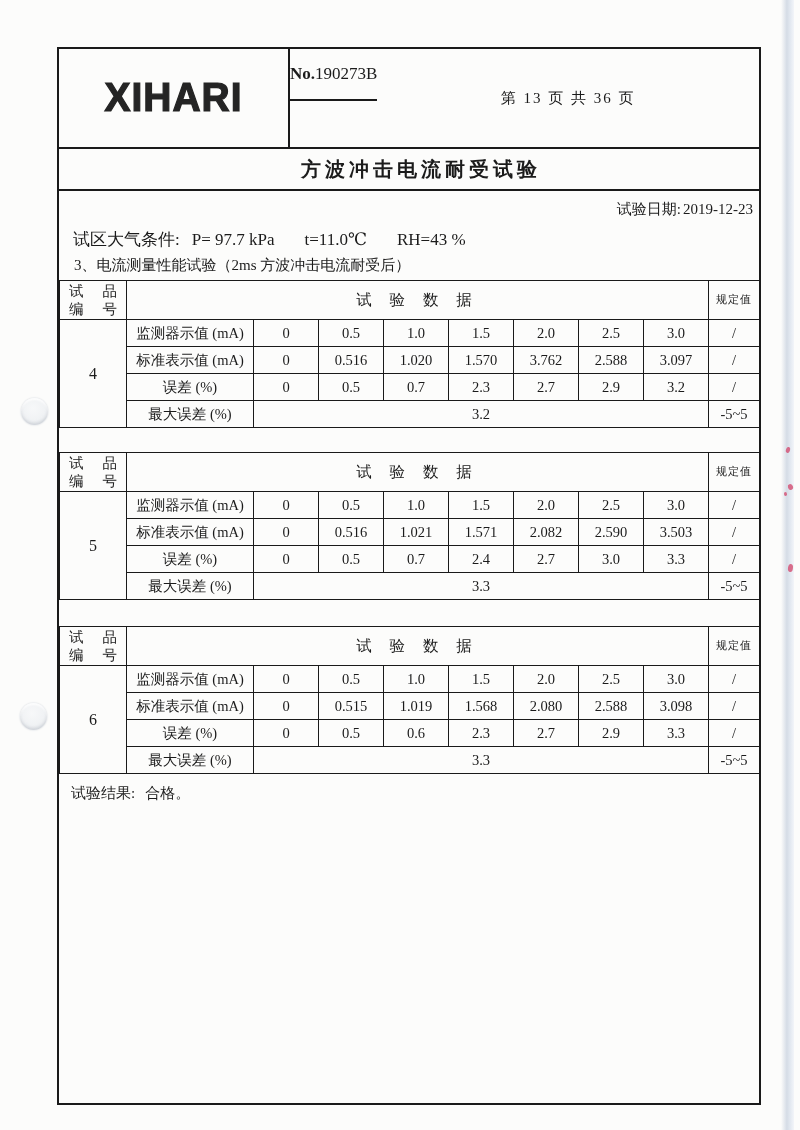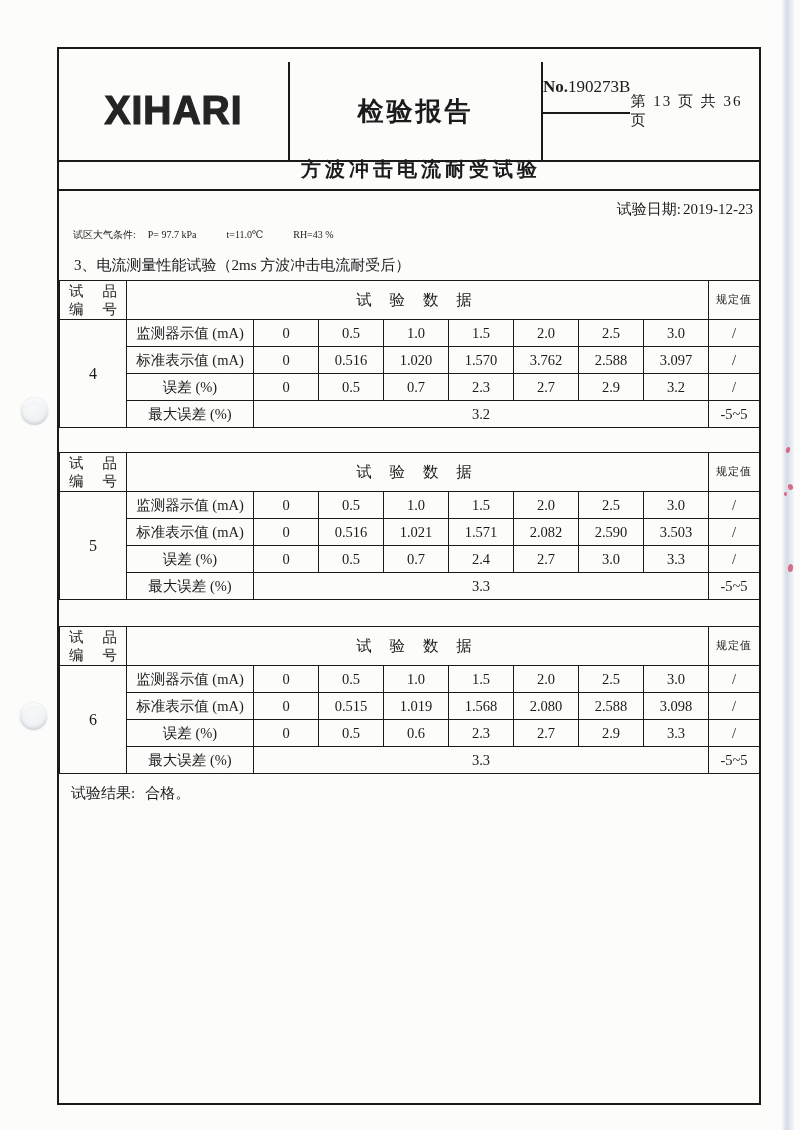--- a/index.html
+++ b/index.html
@@ -29,21 +29,21 @@
   #speck-4{left:788px;top:564px;width:5px;height:8px;transform:rotate(10deg);}
 
   
   .frame{
     position:absolute;left:57px;top:47px;width:704px;height:1058px;
     border:2px solid #1a1a1a;box-sizing:border-box;
   }
   .frame *{box-sizing:border-box;}
 
   
-  .hdr{position:absolute;left:0;top:0;width:100%;height:100px;display:flex;border-bottom:2px solid #1a1a1a;margin-top:13px;}
+  .hdr{position:absolute;left:0;top:0;width:100%;height:100px;display:flex;border-bottom:2px solid #1a1a1a;}
   .hdr-logo{width:231px;border-right:2px solid #1a1a1a;display:flex;align-items:center;justify-content:center;}
   .logo-text{
     font-family:"Liberation Sans","DejaVu Sans",sans-serif;font-weight:700;font-size:39px;
     letter-spacing:1px;color:#242424;-webkit-text-stroke:1.2px #242424;transform:scaleY(1.02);
   }
   .hdr-title{width:253px;border-right:2px solid #1a1a1a;display:flex;align-items:center;justify-content:center;
     font-family:"Liberation Sans","DejaVu Sans",sans-serif;font-weight:700;font-size:26px;letter-spacing:3px;}
   .hdr-right{flex:1;display:flex;flex-direction:row;}
   .hdr-no{height:52px;border-bottom:2px solid #1a1a1a;display:flex;align-items:center;justify-content:center;font-size:17px;}
   .no-prefix{font-weight:700;}
@@ -51,21 +51,21 @@
 
   
   .title-band{
     position:absolute;left:0;top:100px;width:100%;height:42px;border-bottom:2px solid #1a1a1a;
     display:flex;align-items:center;justify-content:center;
     font-size:20px;font-weight:700;letter-spacing:4px;padding-left:24px;
   }
 
   .date-line{position:absolute;top:151px;right:6px;font-size:15px;}
   .date-line .lbl{margin-right:2px;}
-  .atmos-line{position:absolute;top:179px;left:14px;font-size:10px;}
+  .atmos-line{position:absolute;top:179px;left:14px;font-size:17px;}
   .atmos-line span{margin-right:30px;}
   .atmos-line .lbl{margin-right:12px;}
   .section-line{position:absolute;top:207px;left:15px;font-size:15px;}
 
   
   table.dtable{
     position:absolute;left:0;width:700px;border-collapse:collapse;table-layout:fixed;
   }
   #table-specimen-4{top:231px;}
   #table-specimen-5{top:403px;}
@@ -96,21 +96,20 @@
 <div class="speck" id="speck-2"></div>
 <div class="speck" id="speck-3"></div>
 <div class="speck" id="speck-4"></div>
 
 <div class="frame">
 
   <div class="hdr">
     <div class="hdr-logo">
       <span class="logo-text">XIHARI</span>
     </div>
-    <div class="hdr-title">检验报告</div>
     <div class="hdr-right">
       <div class="hdr-no">
         <span class="no-prefix">No.</span>
           <span>190273B</span>
       </div>
       <div class="hdr-page">第 13 页  共 36 页</div>
     </div>
   </div>
 
   <div class="title-band">方波冲击电流耐受试验</div>

